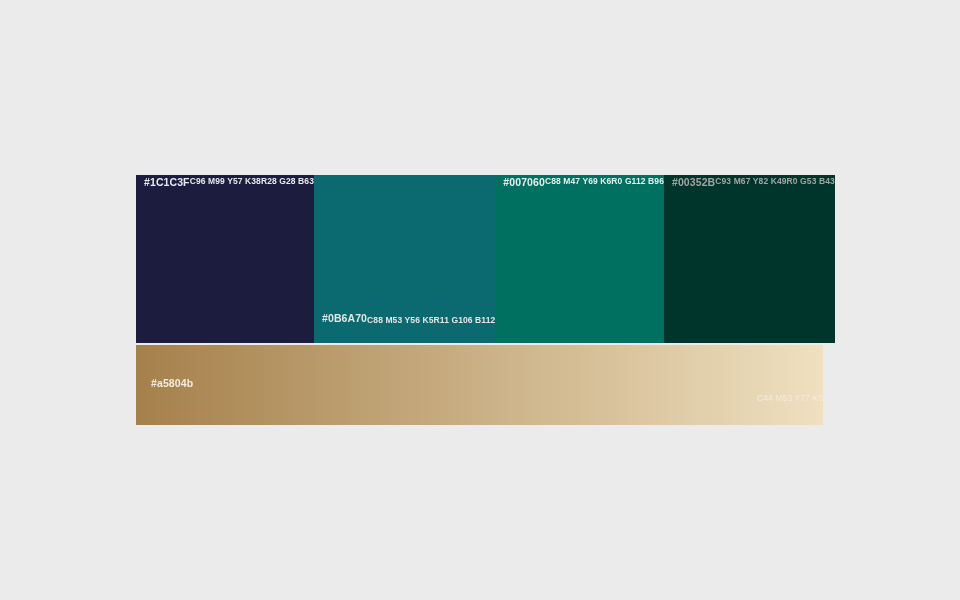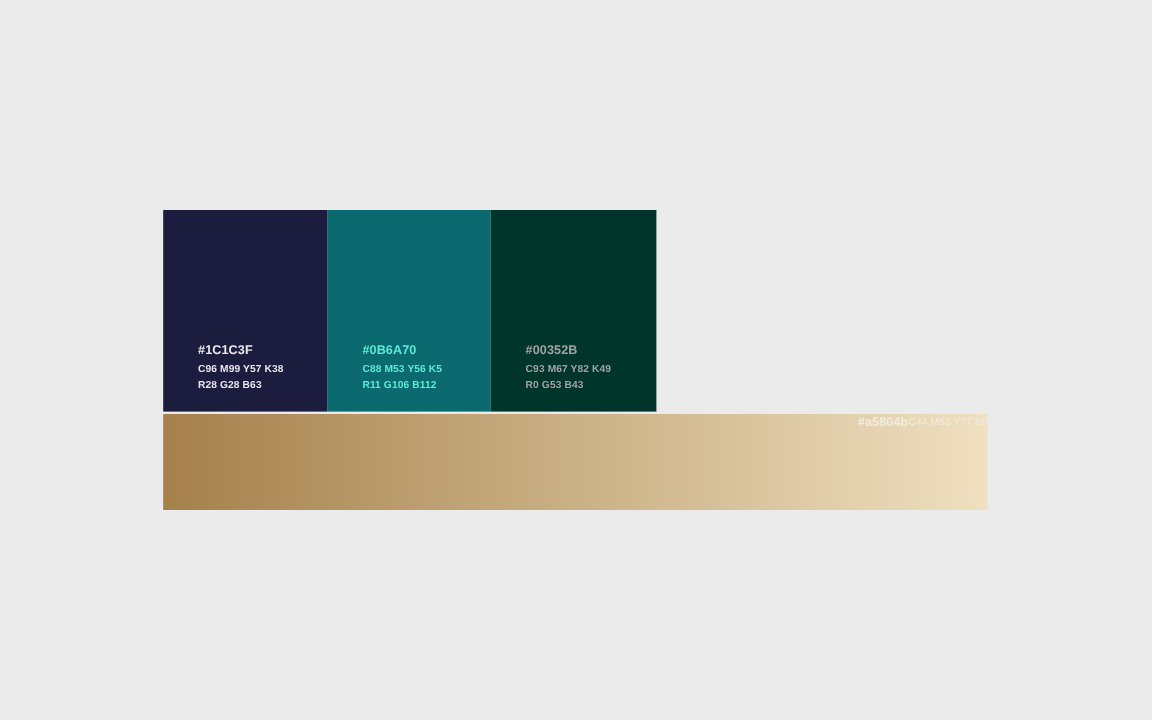--- a/index.html
+++ b/index.html
@@ -28,23 +28,23 @@
     display: flex;
     width: 100%;
     height: 168px;
   }
 
   .swatch {
     position: relative;
     height: 100%;
     box-sizing: border-box;
     display: flex;
-    flex-direction: column;
+    flex-direction: row;
     justify-content: flex-end;
-    padding: 0 0 16px 29px;
+    padding: 0 0 16px 8px;
   }
 
   .swatch-hex {
     font-size: 10.5px;
     font-weight: bold;
     line-height: 14px;
     letter-spacing: 0.1px;
     margin-bottom: 2px;
     white-space: nowrap;
   }
@@ -58,21 +58,21 @@
     white-space: nowrap;
   }
 
   
   #gradient-band {
     position: relative;
     width: 100%;
     height: 80px;
     margin-top: 2px;
     display: flex;
-    flex-direction: row;
+    flex-direction: column;
     justify-content: flex-end;
     padding: 0 0 20px 15px;
     box-sizing: border-box;
   }
 
   .grad-hex {
     font-size: 10.5px;
     font-weight: bold;
     line-height: 14px;
     letter-spacing: 0.1px;
@@ -96,27 +96,32 @@
 <div id="palette-board">
 
   <div id="swatch-row">
 
     <div class="swatch" style="background: rgb(28, 28, 63); color: rgb(232, 232, 238); flex: 0 0 137px;">
       <div class="swatch-hex">#1C1C3F</div>
       <div class="swatch-cmyk">C96 M99 Y57 K38</div>
       <div class="swatch-rgb">R28 G28 B63</div>
     </div>
 
-    <div class="swatch" style="background: rgb(11, 106, 112); color: #5eead4; flex: 0 0 136px;">
+    <div class="swatch" style="background: rgb(11, 106, 112); color: #e5e5e5; flex: 0 0 136px; align-items: flex-end;">
       <div class="swatch-hex">#0B6A70</div>
       <div class="swatch-cmyk">C88 M53 Y56 K5</div>
       <div class="swatch-rgb">R11 G106 B112</div>
     </div>
 
 
+    <div class="swatch" style="background: rgb(0, 112, 96); color: rgb(228, 241, 238); flex: 0 0 139px;">
+      <div class="swatch-hex">#007060</div>
+      <div class="swatch-cmyk">C88 M47 Y69 K6</div>
+      <div class="swatch-rgb">R0 G112 B96</div>
+    </div>
 
     <div class="swatch" style="background: rgb(0, 53, 43); color: #a3a3a3; flex: 0 0 138px;">
       <div class="swatch-hex">#00352B</div>
       <div class="swatch-cmyk">C93 M67 Y82 K49</div>
       <div class="swatch-rgb">R0 G53 B43</div>
     </div>
 
   </div>
 
   <div id="gradient-band" style="background: linear-gradient(to right, rgb(165, 128, 75) 0%, rgb(239, 224, 192) 100%); color: rgb(242, 236, 224);">

